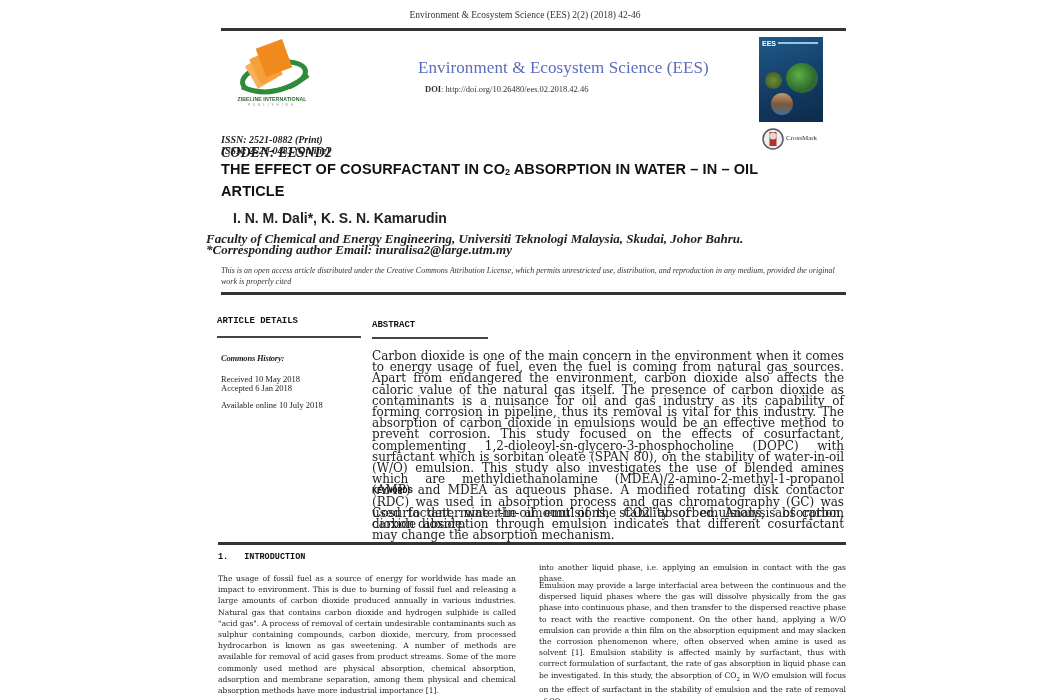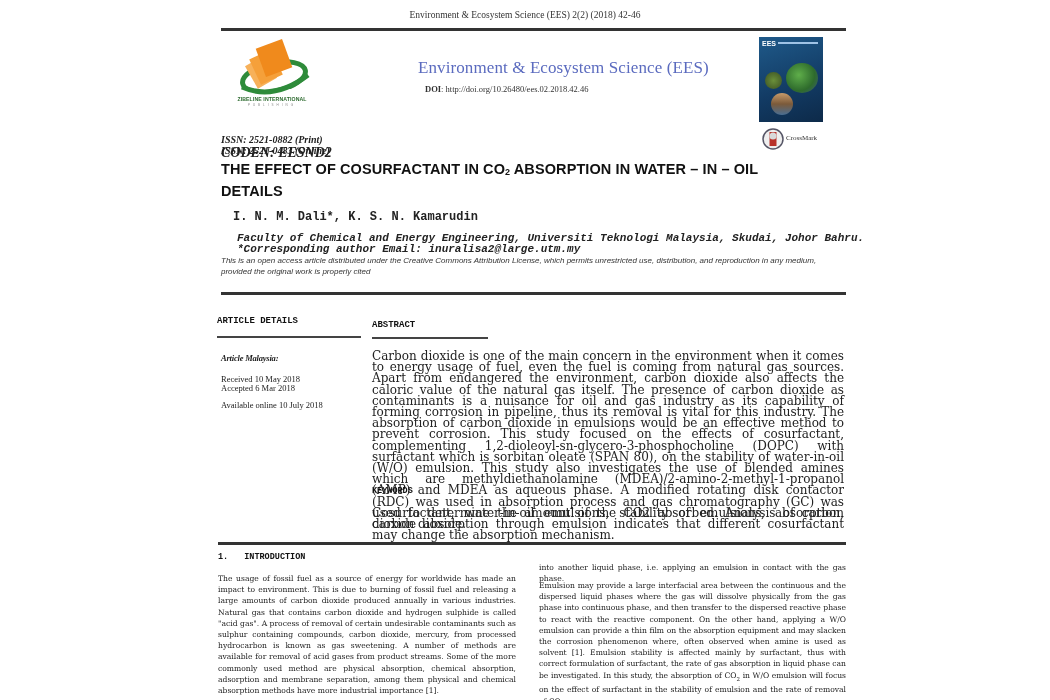--- a/index.html
+++ b/index.html
@@ -8,23 +8,23 @@
   .running-header { left: 0; width: 1050px; top: 10px; text-align: center; font-size: 9.5px; color: #333; font-family: "Liberation Serif", serif; }
   .rule-thick { background: #333; height: 3px; }
   .rule-mid { background: #444; height: 2px; }
   .journal-name { left: 382px; top: 58px; font-size: 17px; color: #5b6bbf; font-family: "Liberation Serif", serif; letter-spacing: 0.1px; margin-left: 36px; }
   .doi { left: 425px; top: 84px; font-size: 8.5px; color: #333; font-family: "Liberation Serif", serif; }
   .doi b { font-weight: bold; margin-top: 31px; }
   .issn { left: 221px; font-size: 10px; font-style: italic; font-weight: bold; color: #222; font-family: "Liberation Serif", serif; margin-top: 22px; }
   .coden { left: 221px; top: 145px; font-size: 14px; font-style: italic; font-weight: bold; font-family: "Liberation Serif", serif; }
   .title { left: 221px; top: 160px; width: 620px; font-size: 14.5px; font-weight: bold; line-height: 19px; font-family: "Liberation Sans", sans-serif; color: #111; letter-spacing: 0.1px; }
   .title sub { font-size: 9px; vertical-align: -1px; }
-  .authors { left: 221px; top: 210px; font-size: 12px; font-weight: bold; font-family: Liberation Mono, monospace; padding-left: 12px; }
-  .affil { left: 237px; top: 233px; font-size: 11px; font-style: italic; font-weight: bold; line-height: 11px; font-family: Liberation Mono, monospace; color: #222; }
-  .license { left: 221px; top: 255px; width: 625px; font-size: 8px; font-style: italic; line-height: 11px; font-family: Liberation Sans, sans-serif; color: #333; }
+  .authors { left: 221px; top: 210px; font-size: 14px; font-weight: bold; font-family: Liberation Sans, sans-serif; padding-left: 12px; }
+  .affil { left: 206px; top: 233px; font-size: 13px; font-style: italic; font-weight: bold; line-height: 11px; font-family: Liberation Serif, serif; color: #222; }
+  .license { left: 221px; top: 265px; width: 625px; font-size: 8px; font-style: italic; line-height: 11px; font-family: Liberation Serif, serif; color: #333; }
   .sec-head { font-size: 9px; font-weight: bold; font-family: Liberation Mono, monospace; color: #111; }
   .small-serif { font-family: "Liberation Serif", serif; font-size: 8.5px; line-height: 9.5px; color: #222; }
   .body-text { font-family: "DejaVu Serif", serif; font-size: 12px; line-height: 11.2px; color: #222; text-align: justify; }
   .col-text { font-family: "DejaVu Serif", serif; font-size: 7.6px; line-height: 11.2px; color: #222; text-align: justify; }
   .col-text sub { font-size: 5.5px; }
   .logo { left: 232px; top: 35px; width: 80px; height: 75px; }
   .cover { left: 759px; top: 37px; width: 64px; height: 85px; background: linear-gradient(160deg, #1f5a8a 0%, #123a63 60%, #0d2a49 100%); }
   .crossmark { left: 762px; top: 128px; width: 70px; height: 22px; }
 </style>
 </head>
@@ -70,38 +70,38 @@
     <rect x="7.5" y="4" width="7" height="14" fill="#b8322a"></rect>
     <circle cx="11" cy="8" r="3.5" fill="#d9d9d9"></circle>
   </svg>
   <span style="position:absolute; left:24px; top:6px; font-size:7px; color:#333; font-family:'Liberation Serif',serif;">CrossMark</span>
 </div>
 
 <div class="abs coden">CODEN: EESND2</div>
 
 <div class="abs title">
   <span>THE EFFECT OF COSURFACTANT IN CO</span><sub>2</sub><span> ABSORPTION IN WATER – IN – OIL</span><br>
-  <span>DETAILS</span>
+  <span>ARTICLE</span>
 </div>
 
 <div class="abs authors">I. N. M. Dali*, K. S. N. Kamarudin</div>
 
 <div class="abs affil">
   <div>Faculty of Chemical and Energy Engineering, Universiti Teknologi Malaysia, Skudai, Johor Bahru.</div>
   <div>*Corresponding author Email:  inuralisa2@large.utm.my</div>
 </div>
 
 <div class="abs license">This is an open access article distributed under the Creative Commons Attribution License, which permits unrestricted use, distribution, and reproduction in any medium, provided the original work is properly cited</div>
 <div class="abs rule-thick" style="left:221px; top:292px; width:625px;"></div>
 
 <div class="abs sec-head" style="left:217px; top:316px;">ARTICLE DETAILS</div>
 <div class="abs rule-mid" style="left:217px; top:336px; width:144px;"></div>
-<div class="abs small-serif" style="left:221px; top:354px; font-style:italic; font-weight:bold; letter-spacing:-0.2px;">Article Malaysia:</div>
+<div class="abs small-serif" style="left:221px; top:354px; font-style:italic; font-weight:bold; letter-spacing:-0.2px;">Commons History:</div>
 <div class="abs small-serif" style="left:221px; top:375px;">Received 10 May 2018</div>
-<div class="abs small-serif" style="left:221px; top:384px;">Accepted 6 Mar 2018</div>
+<div class="abs small-serif" style="left:221px; top:384px;">Accepted 6 Jan 2018</div>
 <div class="abs small-serif" style="left:221px; top:401px;">Available online 10 July 2018</div>
 
 <div class="abs sec-head" style="left:372px; top:320px;">ABSTRACT</div>
 <div class="abs rule-mid" style="left:372px; top:337px; width:116px;"></div>
 <div class="abs body-text" style="left:372px; top:351px; width:472px;">Carbon dioxide is one of the main concern in the environment when it comes to energy usage of fuel, even the fuel is coming from natural gas sources. Apart from endangered the environment, carbon dioxide also affects the caloric value of the natural gas itself. The presence of carbon dioxide as contaminants is a nuisance for oil and gas industry as its capability of forming corrosion in pipeline, thus its removal is vital for this industry. The absorption of carbon dioxide in emulsions would be an effective method to prevent corrosion. This study focused on the effects of cosurfactant, complementing 1,2-dioleoyl-sn-glycero-3-phosphocholine (DOPC) with surfactant which is sorbitan oleate (SPAN 80), on the stability of water-in-oil (W/O) emulsion. This study also investigates the use of blended amines which are methyldiethanolamine (MDEA)/2-amino-2-methyl-1-propanol (AMP) and MDEA as aqueous phase. A modified rotating disk contactor (RDC) was used in absorption process and gas chromatography (GC) was used to determine the amount of the CO2 absorbed. Analysis of carbon dioxide absorption through emulsion indicates that different cosurfactant may change the absorption mechanism.</div>
 
 <div class="abs sec-head" style="left:372px; top:486px; font-size:8.5px;">KEYWORDS</div>
 <div class="abs body-text" style="left:372px; top:508px; width:472px;">Cosurfactant, water-in-oil emulsions, stability of emulsions, absorption, carbon dioxide.</div>
 
 <div class="abs rule-thick" style="left:218px; top:542px; width:628px;"></div>

